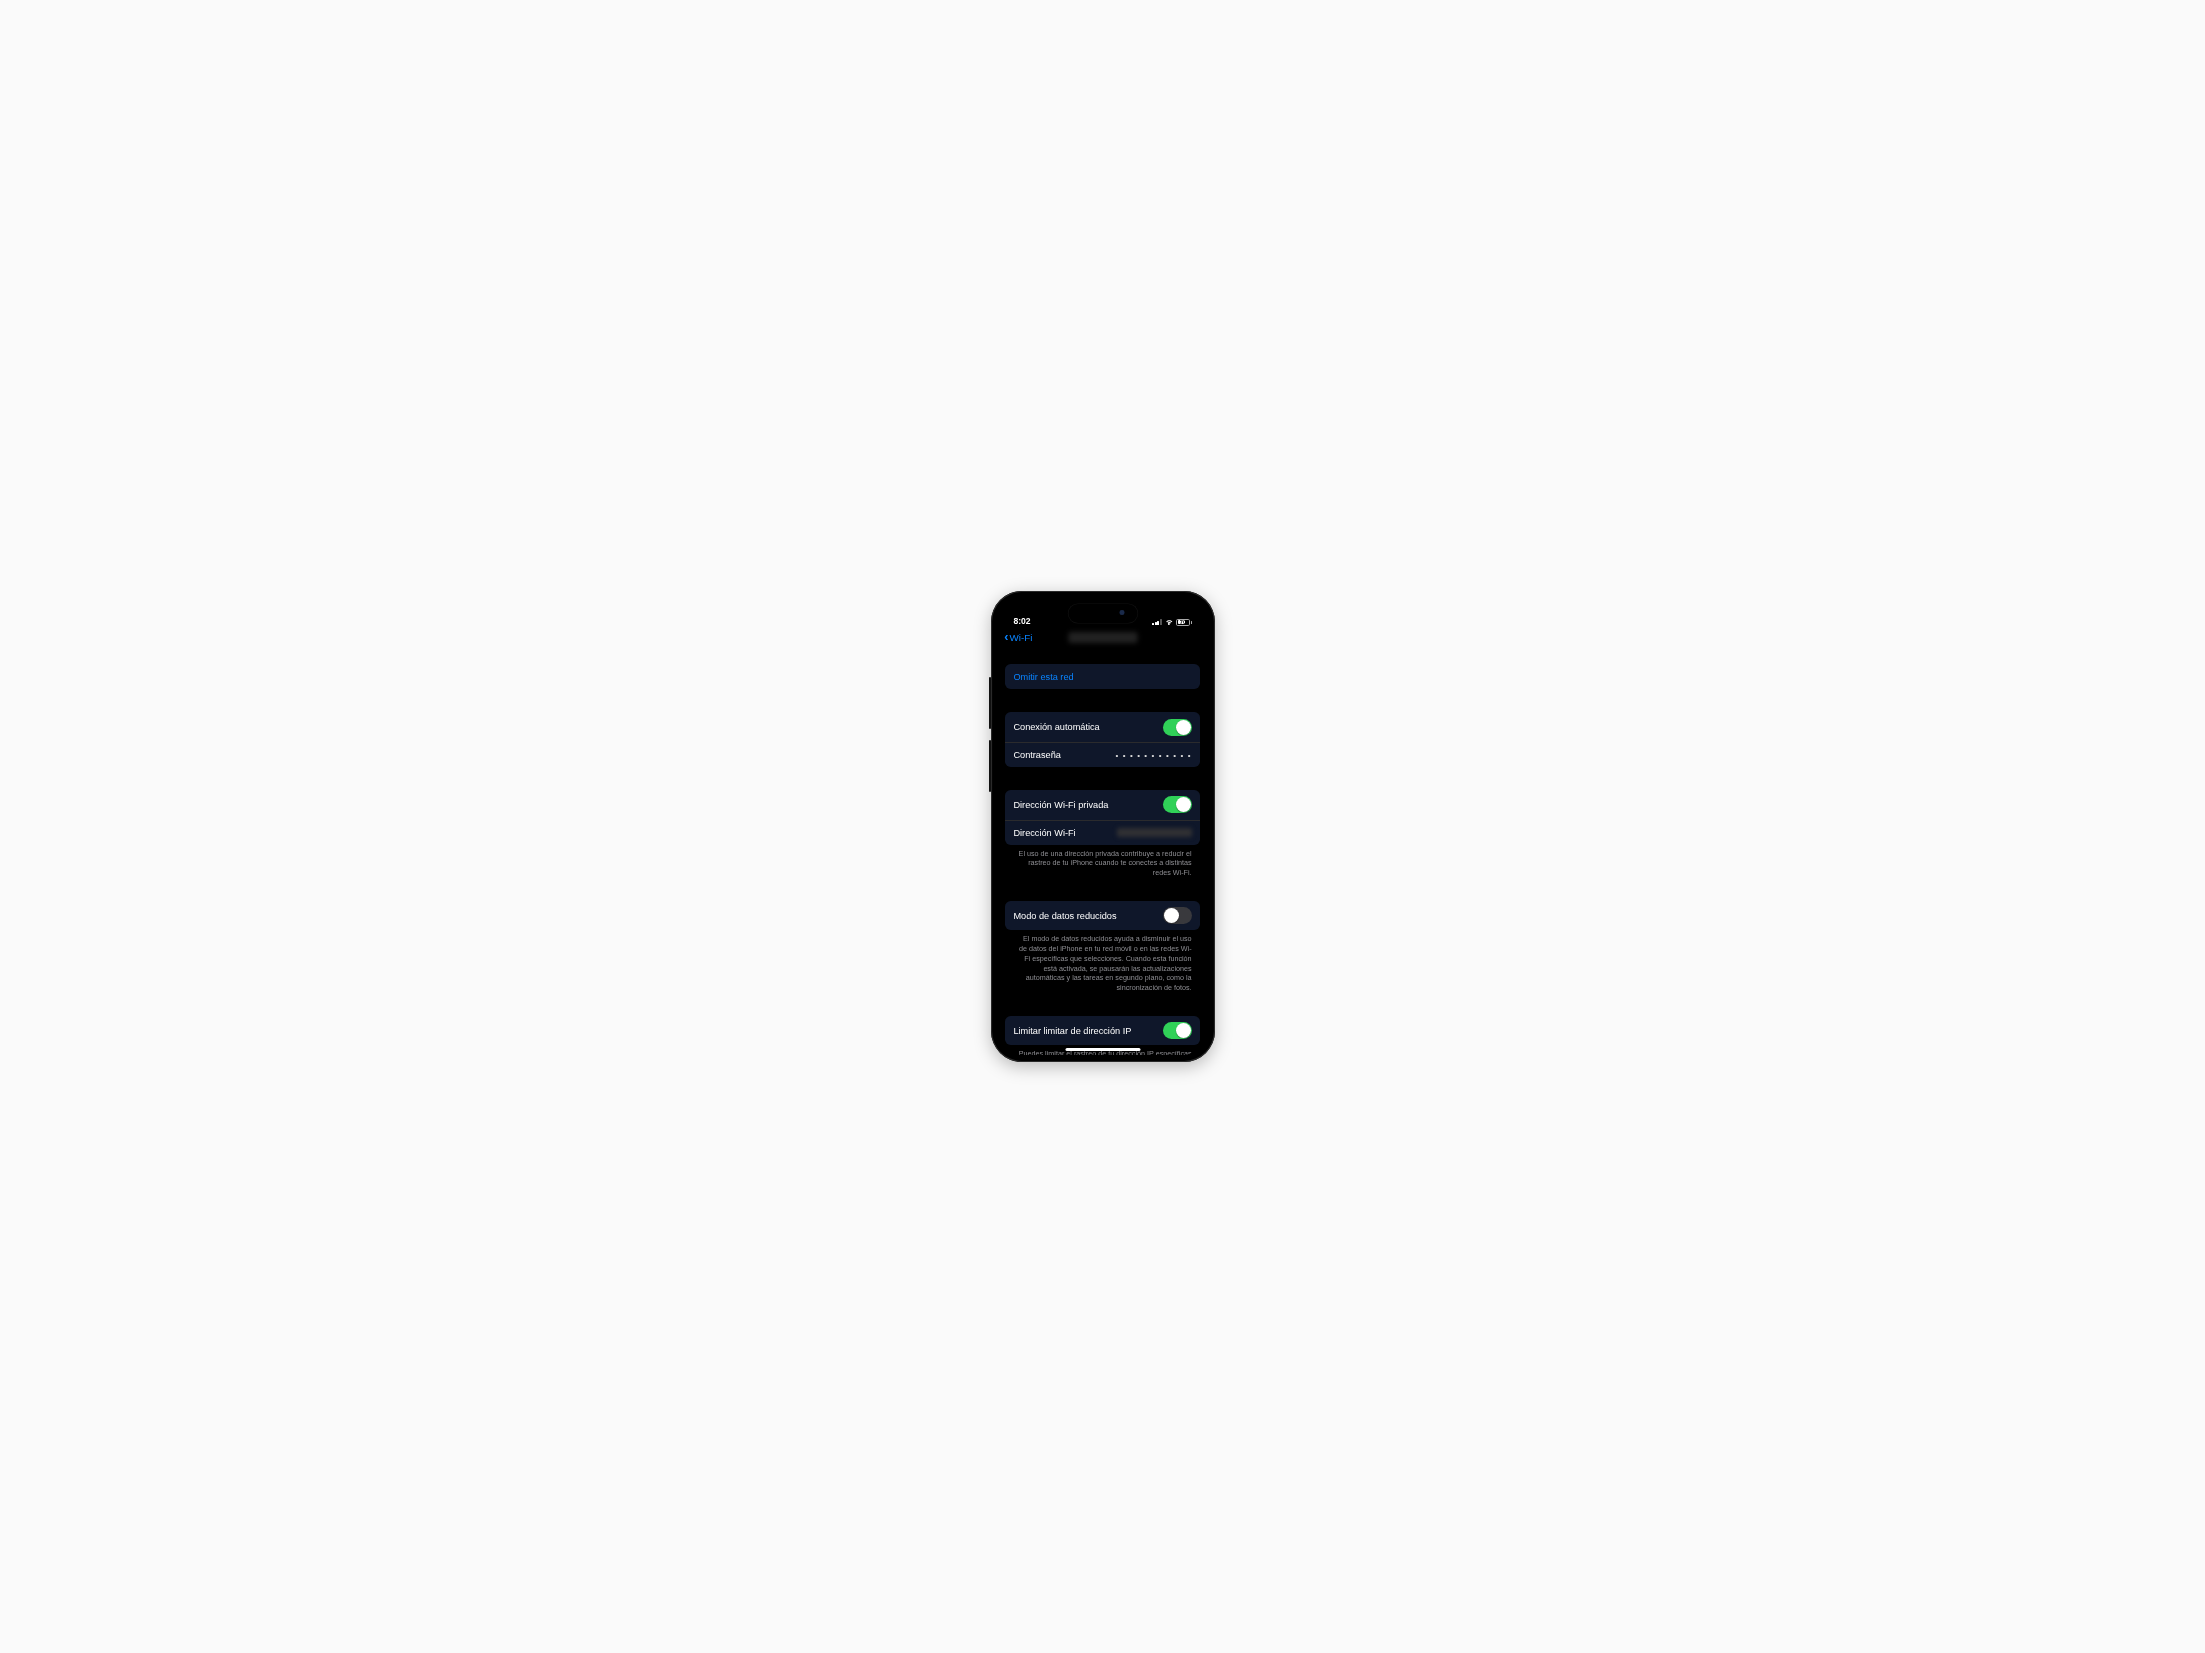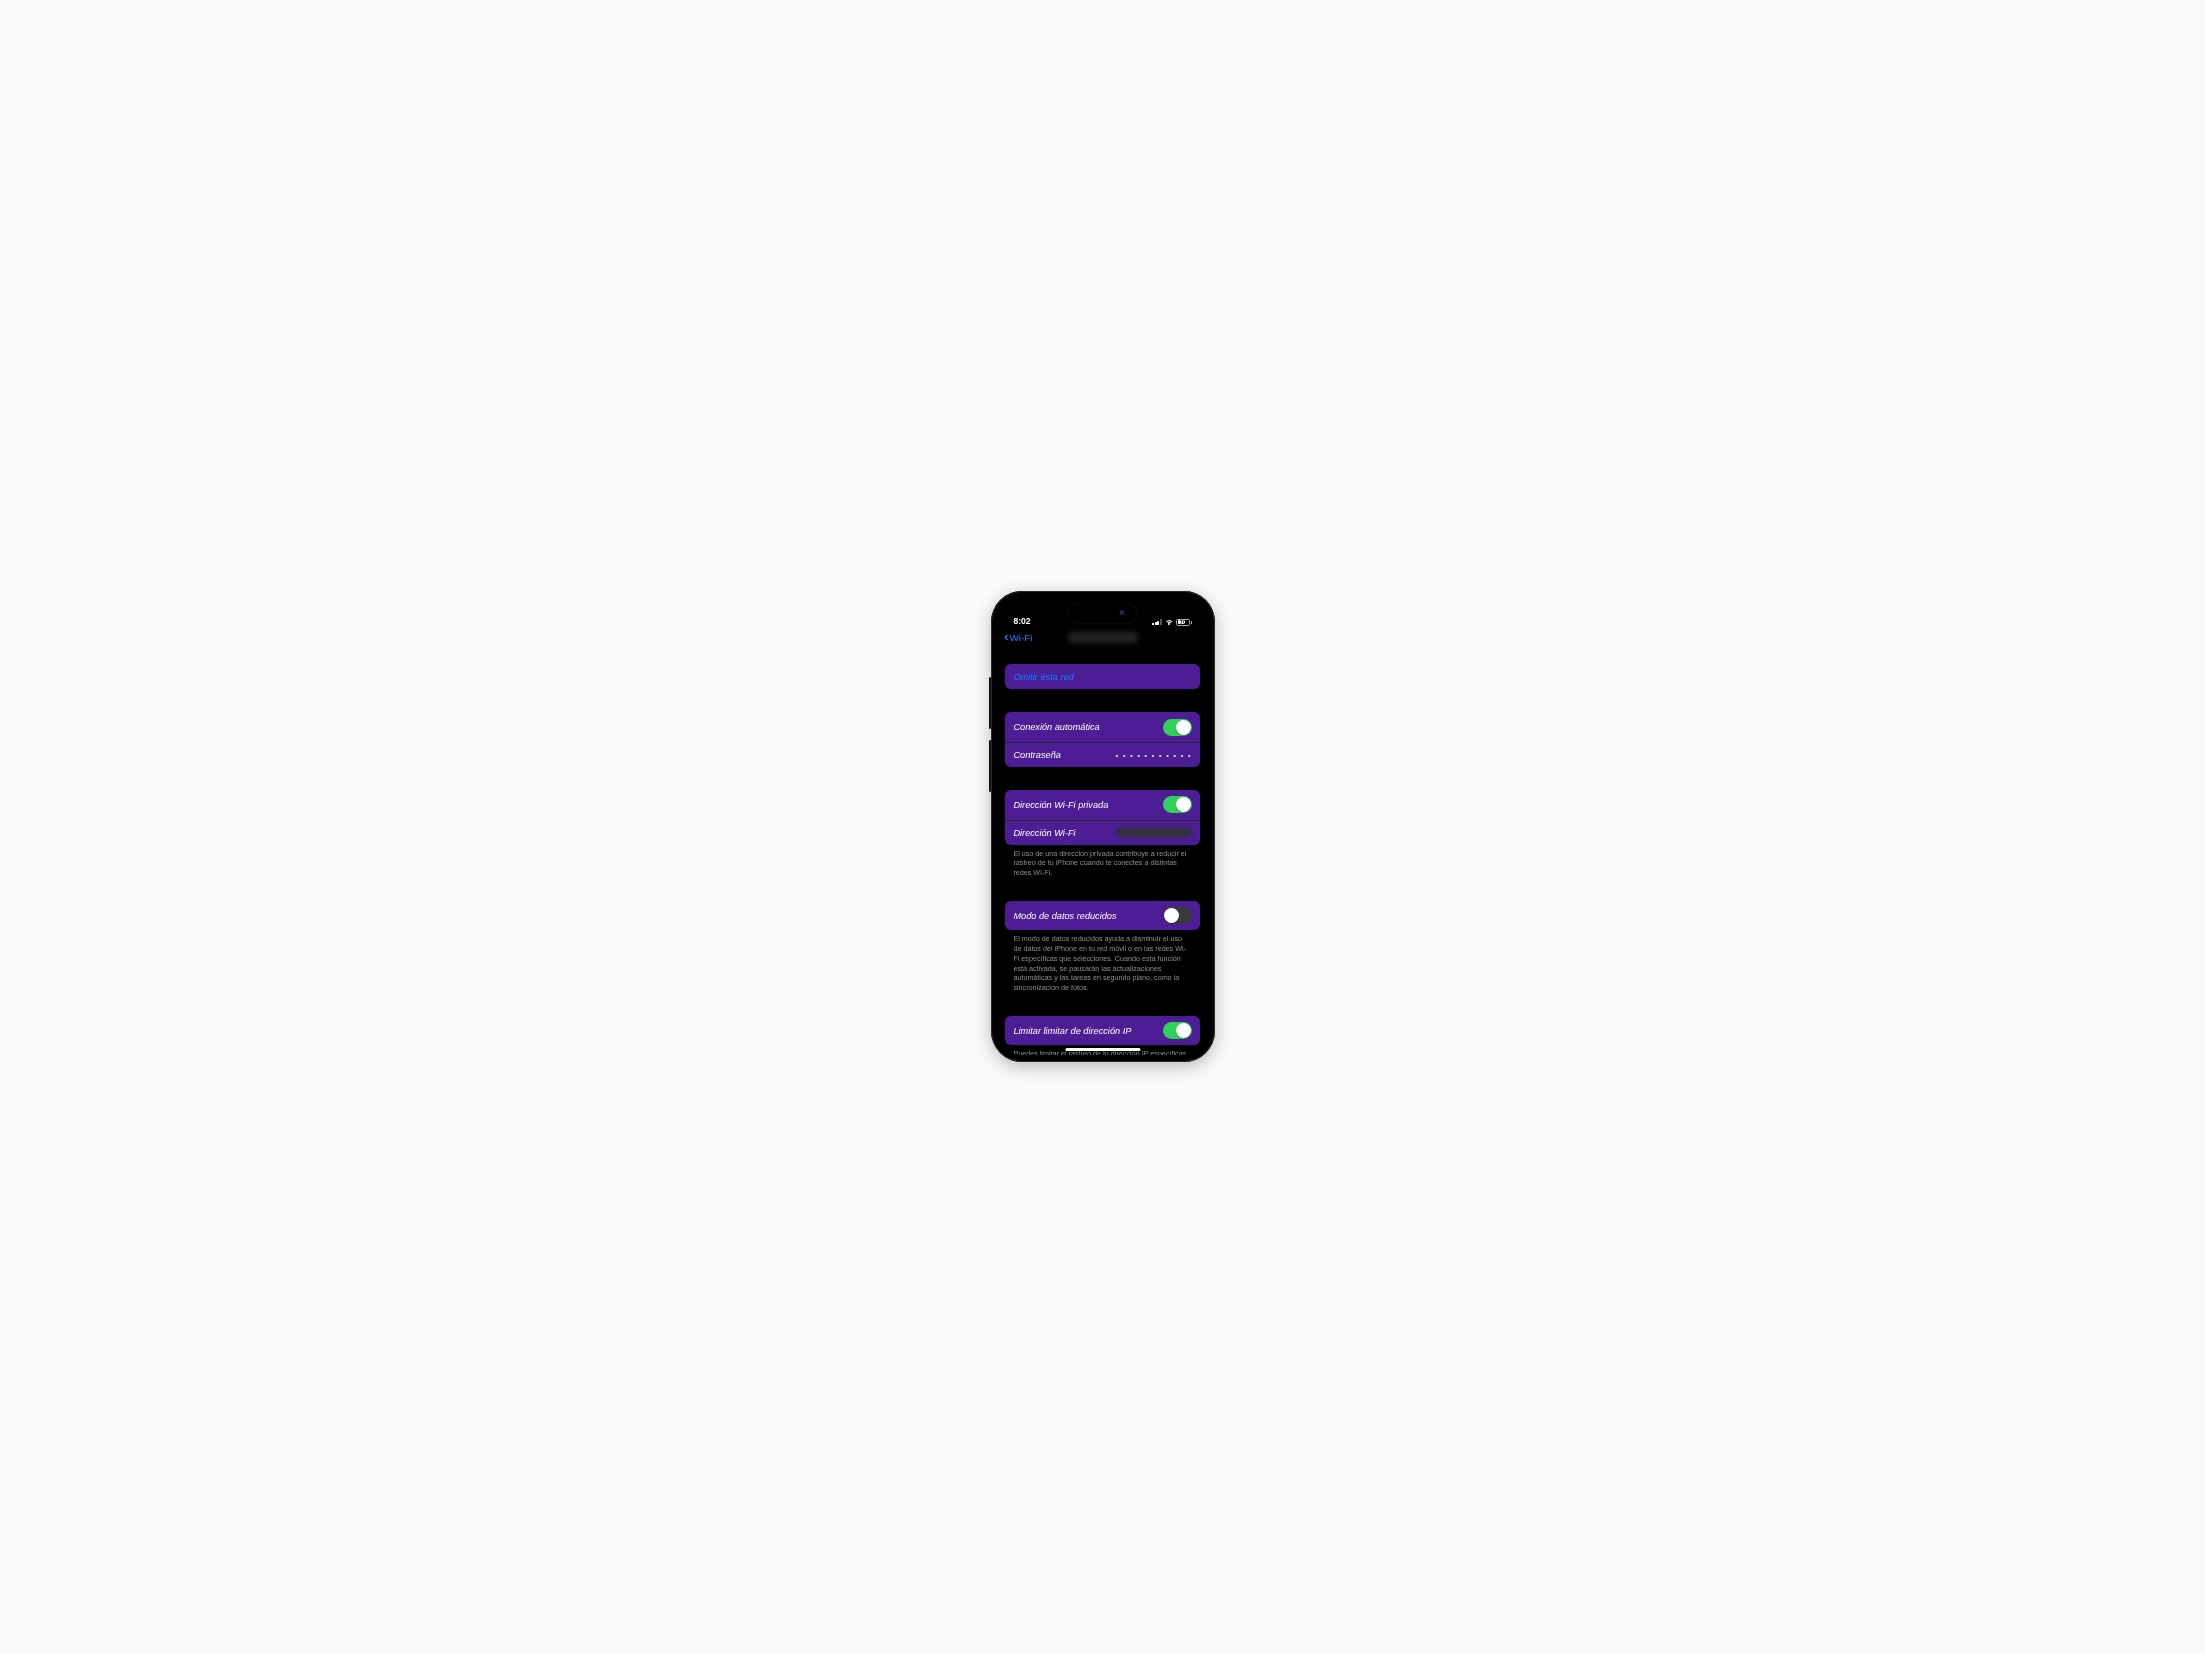--- a/index.html
+++ b/index.html
@@ -12,20 +12,21 @@
     font-family: -apple-system, "SF Pro Text", "Helvetica Neue", Arial, sans-serif;
   }
   .phone {
     width: 224px;
     height: 471px;
     background: #000;
     border-radius: 31px;
     padding: 6.9px;
     box-shadow: 0 4.6px 17px rgba(0,0,0,.25), inset 0 0 0 1.1px #2a2a2a;
     position: relative;
+    text-align: right;
   }
   .phone::before, .phone::after {
     content:"";
     position:absolute;
     background:#111;
     border-radius:1.7px;
   }
   .phone::before { left:-1.7px; top:86px; width:1.7px; height:52px; }
   .phone::after  { left:-1.7px; top:149px; width:1.7px; height:52px; }
   .screen {
@@ -101,21 +102,21 @@
     position:absolute; left:50%; transform:translateX(-50%);
     width:69px; height:11.5px; background:#222; border-radius:2.3px;
     filter: blur(2.9px);
   }
   .content {
     flex:1; overflow:hidden; padding: 0 8px;
   }
   .group { margin-top: 23px; }
   .group:first-child{ margin-top: 16px; }
   .card {
-    background:#4c1d95; border-radius:5.7px; overflow:hidden;font-style:italic;
+    background:#0f172a; border-radius:5.7px; overflow:hidden;
   }
   .row {
     padding: 6.3px 8px;
     display:flex; align-items:center; justify-content:space-between;
     font-size:9.2px;
     min-height:25px;
   }
   .row + .row { border-top:0.6px solid #2b2b2d; }
   .row .lbl { color:#fff; }
   .row.link .lbl { color:#0a84ff; }

